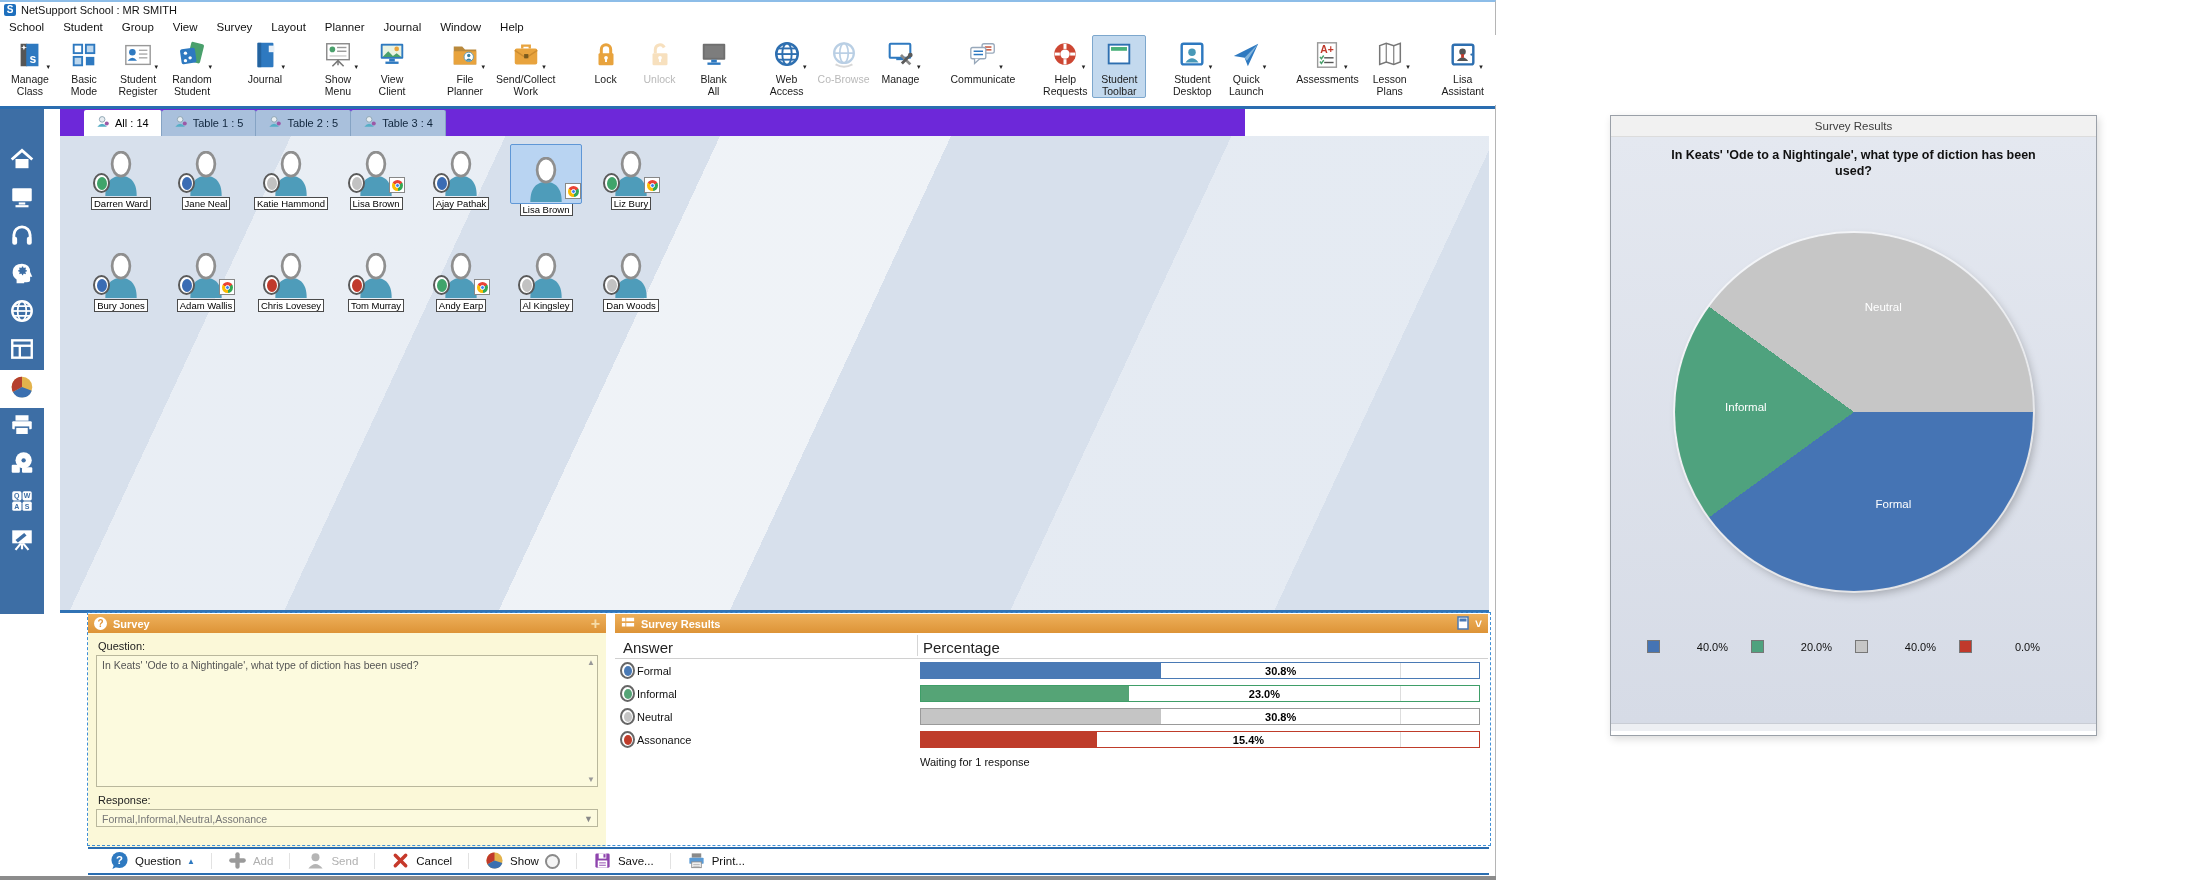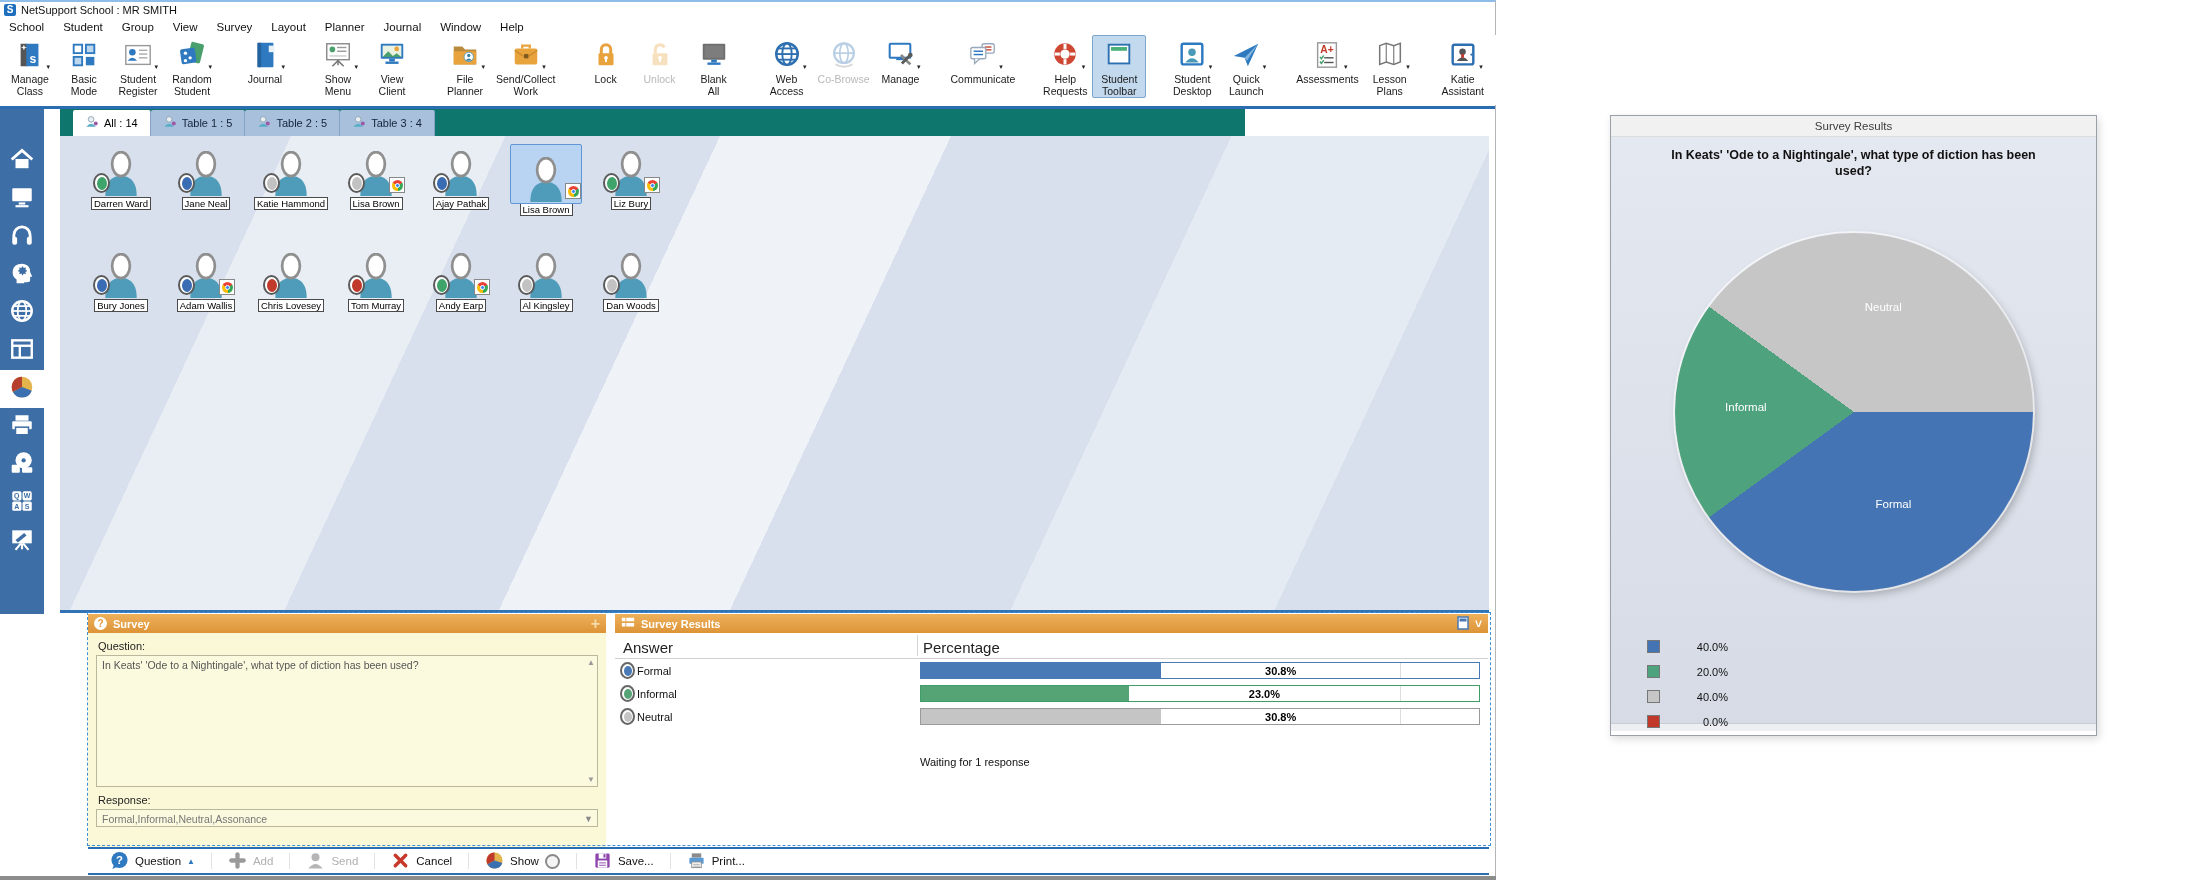--- a/index.html
+++ b/index.html
@@ -19,21 +19,21 @@
   .tbtn .drop{position:absolute;right:-3px;bottom:2px;font-size:7px;color:#222;}
   .tbtn .tlabel{font-size:10.5px;line-height:12px;color:#1a1a1a;text-align:center;white-space:nowrap;}
   .tbtn.disabled .tlabel{color:#b9b9b9;}
   .tbtn.disabled .ticon svg{opacity:.33;}
   #toolbar-underline{position:absolute;left:0;top:104px;width:100%;height:3px;background:#2a6db0;}
   
   #sidebar{position:absolute;left:0;top:107px;width:44px;height:505px;background:#3d6ea5;display:flex;flex-direction:column;padding-top:33px;box-sizing:border-box;}
   .sbitem{width:44px;height:38px;display:flex;align-items:center;justify-content:center;}
   .sbitem.active{background:#fff;}
   
-  #tabbar{position:absolute;left:60px;top:107px;width:1185px;height:27px;background:#0f766e;display:flex;align-items:flex-end;padding-left:13px;box-sizing:border-box;}
+  #tabbar{position:absolute;left:60px;top:107px;width:1185px;height:27px;background:#6d28d9;display:flex;align-items:flex-end;padding-left:24px;box-sizing:border-box;}
   .tab{height:26px;display:flex;align-items:center;gap:5px;padding:0 12px;font-size:11px;color:#10253c;background:#a9c0dc;border-right:1px solid #85a3c4;border-top-left-radius:2px;border-top-right-radius:2px;}
   .tab.active{background:#fff;color:#000;}
   #students-area{position:absolute;left:60px;top:134px;width:1429px;height:474px;background-color:#d7e0ec;background-image:linear-gradient(115deg,transparent 0 14%,rgba(255,255,255,.45) 14% 27%,transparent 27% 40%,rgba(255,255,255,.6) 40% 54%,transparent 54% 71%,rgba(255,255,255,.35) 71% 87%,transparent 87%);overflow:hidden;}
   .studrow{position:absolute;left:30px;display:flex;gap:23px;}
   #row0{top:8px;} #row1{top:110px;}
   .stile{width:62px;display:flex;flex-direction:column;align-items:center;}
   .sicon{position:relative;width:58px;height:52px;display:flex;align-items:flex-end;justify-content:center;border:1px solid transparent;border-radius:2px;}
   .stile.selected .sicon{background:#b9d4f2;border-color:#5f97d6;width:70px;height:58px;}
   .statusdot{position:absolute;left:1px;bottom:4px;width:13px;height:16px;border:2px solid #5a5a5a;background:#fff;border-radius:50%;box-sizing:content-box;display:flex;align-items:center;justify-content:center;}
   .statusdot .inner{width:10px;height:13px;border-radius:50%;}
@@ -80,21 +80,21 @@
   .radio-empty{width:11px;height:11px;border:2px solid #8a8a8a;border-radius:50%;background:#f4f4f4;}
   #statusbar{position:absolute;left:0;top:874px;width:1496px;height:6px;background:#8c8c8c;}
   
   #piewin{position:absolute;left:1610px;top:115px;width:487px;height:621px;background:#fff;border:1px solid #9aa0a8;box-sizing:border-box;box-shadow:2px 3px 8px rgba(0,0,0,.15);}
   #piewin-title{height:20px;background:#f1f1f1;border-bottom:1px solid #dcdcdc;display:flex;align-items:center;justify-content:center;font-size:11.5px;color:#3c3c3c;}
   #piewin-body{position:relative;height:586px;background:linear-gradient(#e4e8f0,#d6dbe6);}
   #pie-question{padding:10px 42px 0 42px;text-align:center;font-size:12.5px;font-weight:bold;color:#111;line-height:1.3;}
   #pie{position:absolute;left:64px;top:96px;width:358px;height:358px;border-radius:50%;box-shadow:0 0 0 2px rgba(255,255,255,.65),3px 4px 9px rgba(0,0,0,.25);}
   .pie-label{position:absolute;color:#fff;font-size:11.5px;}
   #piewin-footer{height:7px;background:#edeff3;border-top:1px solid #c9cdd5;}
-  #legend{position:absolute;left:36px;top:503px;display:flex;flex-direction:column;gap:12px;justify-content:center;}
+  #legend{position:absolute;left:36px;top:503px;display:flex;gap:23px;justify-content:center;}
   .leg-row{display:flex;align-items:center;}
   .leg-swatch{width:13px;height:13px;border:1px solid #777;box-sizing:border-box;}
   .leg-val{width:58px;margin-left:10px;text-align:right;font-size:11px;color:#111;}
 </style>
 </head>
 <body>
 
 <div id="stage">
   <div id="mainwin">
     <div id="titlebar">
@@ -451,21 +451,21 @@
             <svg width="30" height="30" viewBox="0 0 32 32">
               <rect x="5" y="5" width="22" height="21" rx="2" fill="#fff" stroke="#2e6fb0" stroke-width="2.6"></rect>
               <circle cx="15.5" cy="12.5" r="3.5" fill="#555"></circle>
               <path d="M9.5,22.5 q6,-8 12,0 Z" fill="#555"></path>
               <rect x="14" y="15" width="3" height="4" fill="#c0392b"></rect>
               <circle cx="25" cy="15.5" r="1.2" fill="#2e6fb0"></circle>
             </svg>
             <span class="drop">▾</span>
           </div>
           <div class="tlabel">
-            <div>Katie</div>
+            <div>Lisa</div>
             <div>Assistant</div>
           </div>
         </div>
       </div>
     <div id="toolbar-underline"></div>
 
     <div id="sidebar">
         <div class="sbitem">
           <span><svg width="26" height="26" viewBox="0 0 24 24">
               <path d="M2.5,12.5 L12,4 L21.5,12.5" stroke="#fff" stroke-width="2.6" fill="none"></path>
@@ -859,20 +859,32 @@
               <span class="radio">
                 <span class="dot" style="background: rgb(197, 197, 197);"></span>
               </span>
               <span>Neutral</span>
             </div>
             <div class="barwrap" style="border-color: rgb(154, 154, 154);">
               <div class="barfill" style="width: 43.1%; background: rgb(197, 197, 197);"></div>
               <div class="barlabel" style="left: 43.1%; right: 14%;">30.8%</div>
             </div>
           </div>
+          <div class="res-row">
+            <div class="ans-cell">
+              <span class="radio">
+                <span class="dot" style="background: rgb(191, 60, 42);"></span>
+              </span>
+              <span>Assonance</span>
+            </div>
+            <div class="barwrap" style="border-color: rgb(191, 60, 42);">
+              <div class="barfill" style="width: 31.55%; background: rgb(191, 60, 42);"></div>
+              <div class="barlabel" style="left: 31.55%; right: 14%;">15.4%</div>
+            </div>
+          </div>
         </div>
       <div id="waiting-text">Waiting for 1 response</div>
     </div>
 
     <div id="dashed-sel"></div>
 
     <div id="btoolbar">
         <div class="bbtn">
           <span><svg width="19" height="19" viewBox="0 0 20 20">
               <circle cx="10" cy="9.5" r="8.5" fill="#2e79c0"></circle>

